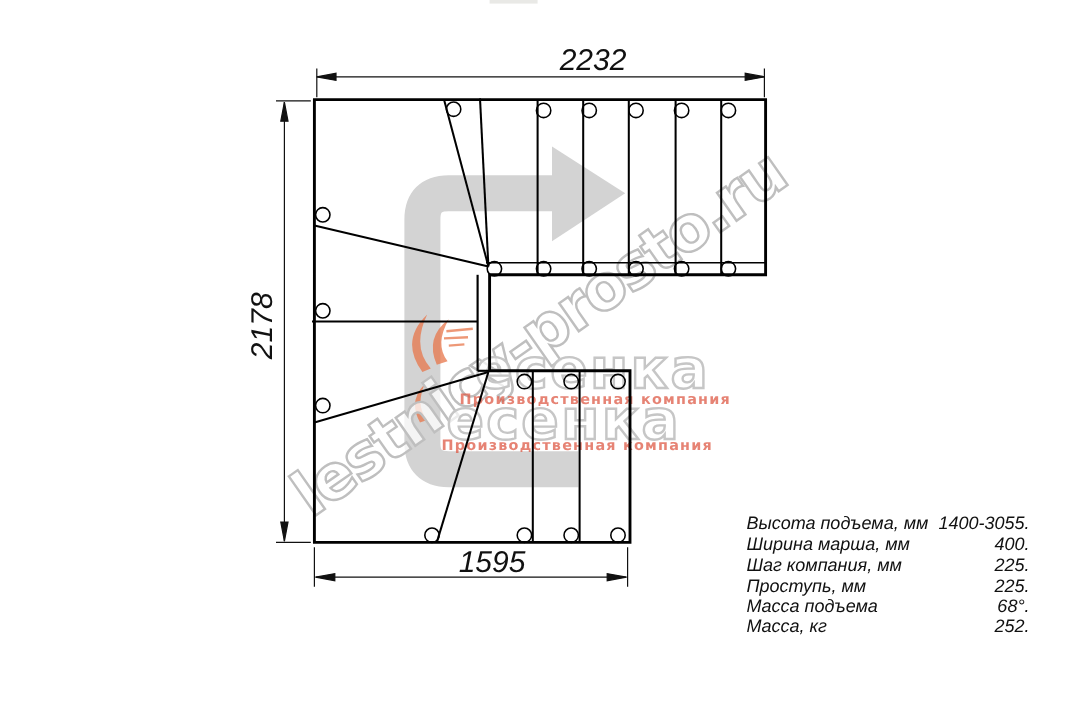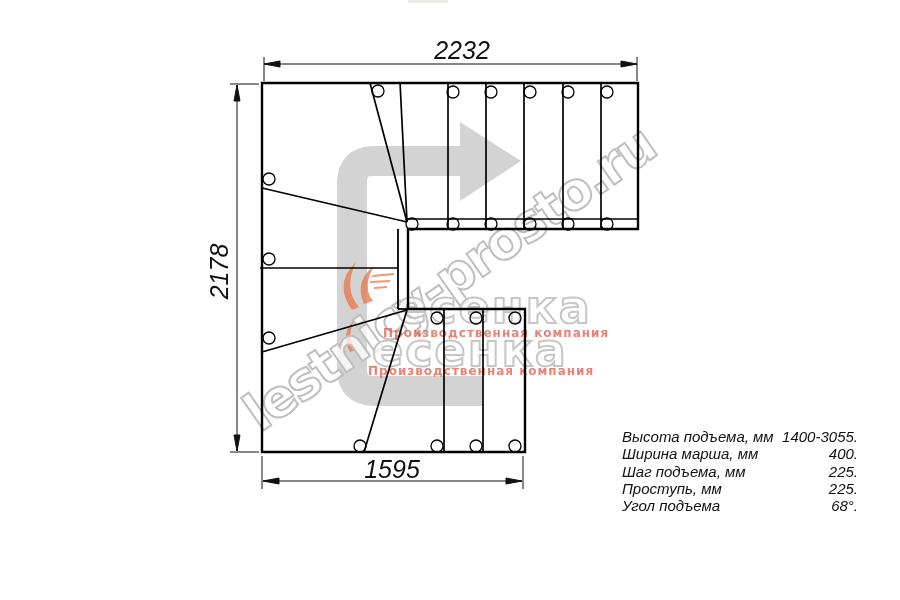--- a/index.html
+++ b/index.html
@@ -128,40 +128,44 @@
       <polygon points="237,451 234,435 240,435"></polygon>
 
       <line x1="262" y1="456" x2="262" y2="489"></line>
       <line x1="523" y1="456" x2="523" y2="489"></line>
       <line x1="263" y1="481" x2="522" y2="481"></line>
       <polygon points="263,481 279,478 279,484"></polygon>
       <polygon points="522,481 506,478 506,484"></polygon>
     </g>
   </svg>
 
-  <div class="dim-label" style="left:402px;top:36px;width:120px;">2232</div>
+  <div class="dim-label" style="left:402px;top:36px;width:120px;text-align:right;">2232</div>
   <div class="dim-label" style="left:169px;top:257px;width:100px;transform:rotate(-90deg);">2178</div>
-  <div class="dim-label" style="left:342px;top:455px;width:100px;">1595</div>
+  <div class="dim-label" style="left:360px;top:455px;width:100px;">1595</div>
 
   <div class="spec-table">
     <div class="spec-row">
       <span class="spec-lbl">Высота подъема, мм</span>
       <span class="spec-val">1400-3055.</span>
     </div>
     <div class="spec-row">
       <span class="spec-lbl">Ширина марша, мм</span>
       <span class="spec-val">400.</span>
     </div>
     <div class="spec-row">
-      <span class="spec-lbl">Шаг подъема, мм</span>
+      <span class="spec-lbl">Шаг компания, мм</span>
       <span class="spec-val">225.</span>
     </div>
     <div class="spec-row">
       <span class="spec-lbl">Проступь, мм</span>
       <span class="spec-val">225.</span>
     </div>
     <div class="spec-row">
-      <span class="spec-lbl">Угол подъема</span>
+      <span class="spec-lbl">Масса подъема</span>
       <span class="spec-val">68°.</span>
+    </div>
+    <div class="spec-row">
+      <span class="spec-lbl">Масса, кг</span>
+      <span class="spec-val">252.</span>
     </div>
   </div>
 
 </div>
 
 </body></html>

